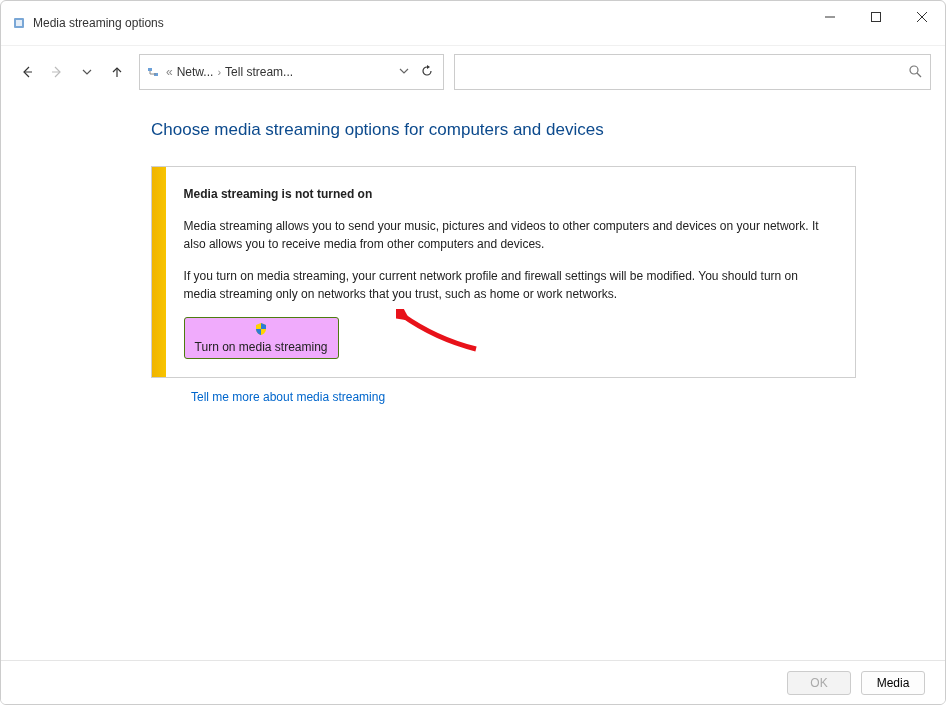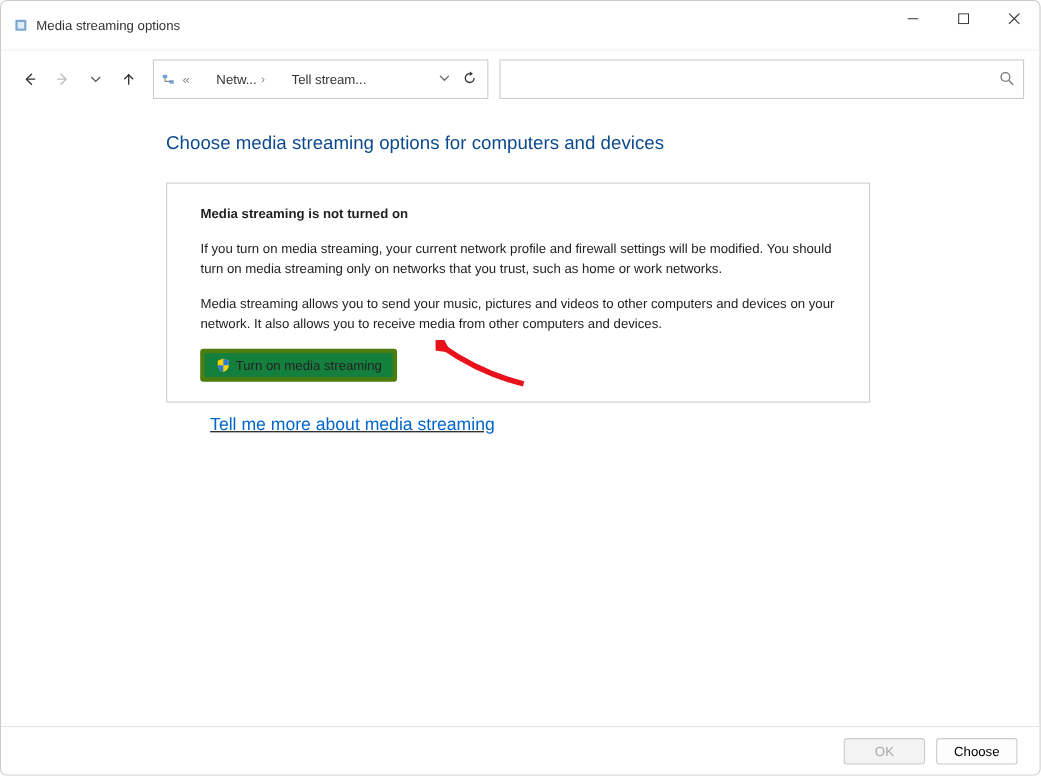--- a/index.html
+++ b/index.html
@@ -55,21 +55,21 @@
     .address-bar {
       flex: 0 0 305px;
       height: 36px;
       border: 1px solid #ccc;
       display: flex; align-items: center;
       padding: 0 6px;
       gap: 4px;
       font-size: 12px;
     }
     .address-bar .chev { color: #888; font-size: 11px; }
-    .address-bar .seg { color: #333; white-space: nowrap; overflow: hidden; margin-left: 20px; }
+    .address-bar .seg { color: #333; white-space: nowrap; overflow: hidden; }
     .address-bar .ellipsis { color: #888; }
     .address-bar .spacer { flex: 1; }
     .address-bar .dd { width: 18px; text-align: center; color: #666; }
     .address-bar .refresh { width: 20px; text-align: center; color: #333; cursor: pointer; }
     .address-bar .bc-icon { width: 16px; height: 16px; display:flex; align-items:center; justify-content:center; }
     .search-box {
       flex: 1;
       height: 36px;
       border: 1px solid #ccc;
       display: flex; align-items: center;
@@ -83,55 +83,54 @@
     }
     .page-heading {
       color: #0c4a8d;
       font-size: 17px;
       font-weight: 400;
       margin-bottom: 26px;
     }
     .info-panel {
       border: 1px solid #cfcfcf;
       display: flex;
-      width: 640px;
-      align-items: center;
+      width: 705px;
     }
     .info-accent {
       width: 22px;
       background: linear-gradient(to right, #f0b400, #f8c400);
     }
     .info-body {
       padding: 18px 22px 18px 18px;
       font-size: 12px;
       color: #222;
       line-height: 1.5;
     }
     .info-title { font-weight: 700; margin-bottom: 14px; }
     .info-p { margin-bottom: 14px; }
     .action-btn {
       display: inline-flex;
       align-items: center;
       gap: 4px;
-      border: 4px solid #4d7c0f;
-      background: #15803d;
+      border: 1px solid #4d7c0f;
+      background: #f0abfc;
       padding: 4px 10px;
       font-size: 12px;
       color: #222;
       border-radius: 3px;
       cursor: pointer;
+      flex-direction: column;
     }
     .shield {
       width: 14px; height: 14px;
     }
     .links {
       margin-top: 12px;
       padding-left: 40px;
-      font-size: 16px;
-      text-decoration: underline;
+      font-size: 12px;
     }
     .link {
       color: #0066cc;
       display: block;
       margin-bottom: 4px;
       cursor: pointer;
     }
 
     
     .arrow-annot {
@@ -148,21 +147,21 @@
       height: 44px;
       border-top: 1px solid #e5e5e5;
       display: flex;
       align-items: center;
       justify-content: flex-end;
       gap: 10px;
       padding: 0 20px;
       background: #fff;
     }
     .dlg-btn {
-      width: 74px; height: 24px;
+      width: 64px; height: 24px;
       border: 1px solid #ccc;
       background: #fdfdfd;
       font-size: 12px;
       border-radius: 3px;
       cursor: pointer;
     }
     .dlg-btn.disabled {
       background: #f3f3f3;
       color: #aaa;
       cursor: default;
@@ -263,22 +262,22 @@
   </div>
 </div>
 
 <div class="content">
   <div class="page-heading">Choose media streaming options for computers and devices</div>
 
   <div class="info-panel">
     <div class="info-accent"></div>
     <div class="info-body">
       <div class="info-title">Media streaming is not turned on</div>
+      <div class="info-p">Media streaming allows you to send your music, pictures and videos to other computers and devices on your network.  It also allows you to receive media from other computers and devices.</div>
       <div class="info-p">If you turn on media streaming, your current network profile and firewall settings will be modified.  You should turn on media streaming only on networks that you trust, such as home or work networks.</div>
-      <div class="info-p">Media streaming allows you to send your music, pictures and videos to other computers and devices on your network.  It also allows you to receive media from other computers and devices.</div>
       <button class="action-btn">
         <span class="shield">
           <svg width="14" height="14" viewBox="0 0 14 14">
             <path d="M7 1 L12 3 V7 C12 10 9.5 12.5 7 13 C4.5 12.5 2 10 2 7 V3 Z" fill="#ffd400"></path>
             <path d="M7 1 L12 3 V7 L7 7 Z" fill="#2d7bd6"></path>
             <path d="M7 7 L7 13 C4.5 12.5 2 10 2 7 Z" fill="#2d7bd6"></path>
           </svg>
         </span>
         <span>Turn on media streaming</span>
       </button>
@@ -294,14 +293,14 @@
   <defs>
     <marker id="arrowhead" markerWidth="8" markerHeight="8" refX="2" refY="4" orient="auto">
       <path d="M8 0 L0 4 L8 8 Z" fill="#e8121a"></path>
     </marker>
   </defs>
   <path d="M80 40 Q40 30 6 6" stroke="#e8121a" stroke-width="5" fill="none" marker-end="url(#arrowhead)"></path>
 </svg>
 
 <div class="footer">
   <button class="dlg-btn disabled">OK</button>
-  <button class="dlg-btn">Choose</button>
+  <button class="dlg-btn">Media</button>
 </div>
 
 </body></html>

